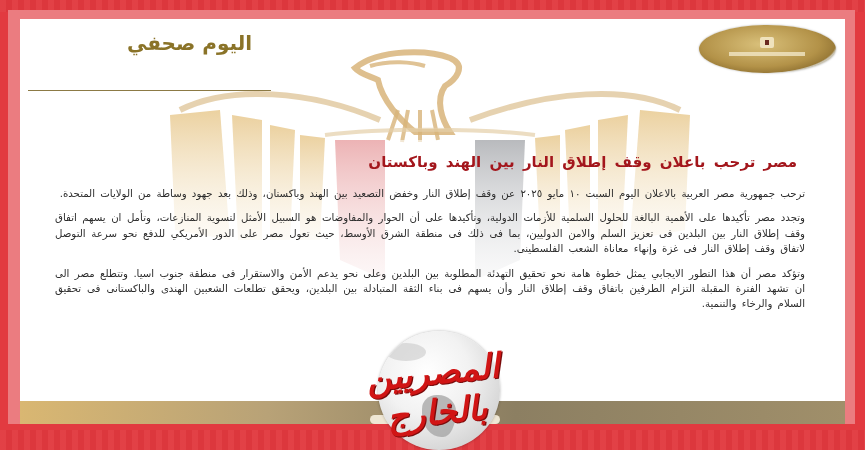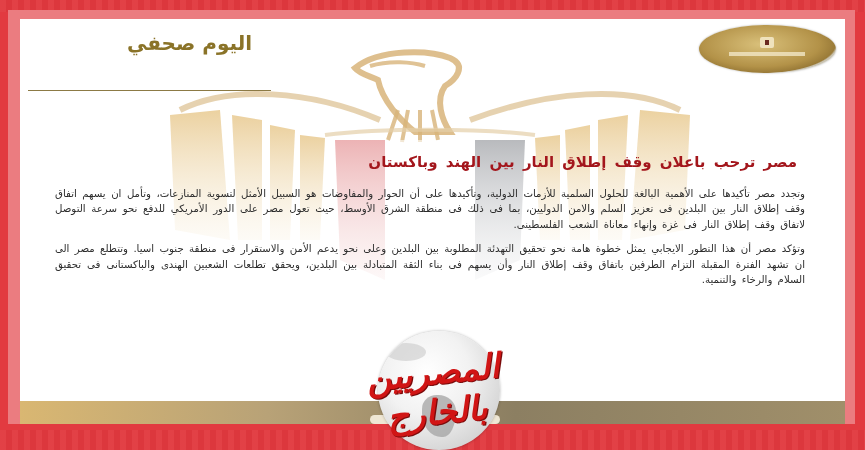--- a/index.html
+++ b/index.html
@@ -154,20 +154,21 @@
   <div class="doc-title">اليوم صحفي</div>
 
   <div class="seal">
     <div class="seal-eagle"></div>
     <div class="seal-text"></div>
   </div>
 
   <div class="headline">مصر ترحب باعلان وقف إطلاق النار بين الهند وباكستان</div>
 
   <div class="body-text">
+    <p>ترحب جمهورية مصر العربية بالاعلان اليوم السبت ١٠ مايو ٢٠٢٥ عن وقف إطلاق النار وخفض التصعيد بين الهند وباكستان، وذلك بعد جهود وساطة من الولايات المتحدة.</p>
     <p>وتجدد مصر تأكيدها على الأهمية البالغة للحلول السلمية للأزمات الدولية، وتأكيدها على أن الحوار والمفاوضات هو السبيل الأمثل لتسوية المنازعات، وتأمل ان يسهم اتفاق وقف إطلاق النار بين البلدين فى تعزيز السلم والامن الدوليين، بما فى ذلك فى منطقة الشرق الأوسط، حيث تعول مصر على الدور الأمريكي للدفع نحو سرعة التوصل لاتفاق وقف إطلاق النار فى غزة وإنهاء معاناة الشعب الفلسطينى.</p>
     <p>وتؤكد مصر أن هذا التطور الايجابي يمثل خطوة هامة نحو تحقيق التهدئة المطلوبة بين البلدين وعلى نحو يدعم الأمن والاستقرار فى منطقة جنوب اسيا. وتتطلع مصر الى ان تشهد الفترة المقبلة التزام الطرفين باتفاق وقف إطلاق النار وأن يسهم فى بناء الثقة المتبادلة بين البلدين، ويحقق تطلعات الشعبين الهندى والباكستانى فى تحقيق السلام والرخاء والتنمية.</p>
   </div>
 
   <div class="footer-band"></div>
   <div class="footer-url">WWW.MFA.GOV.EG</div>
   <div class="footer-icons">
     <div class="footer-icon" style="left:0;"></div>
     <div class="footer-icon" style="left:108px;"></div>
   </div>

